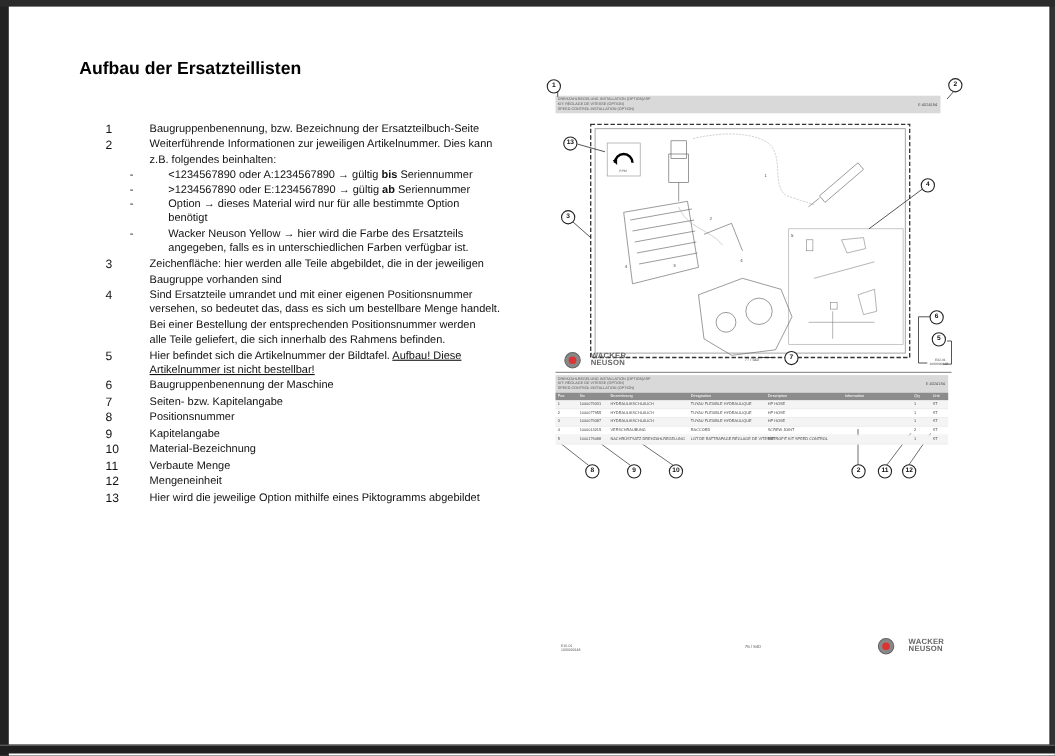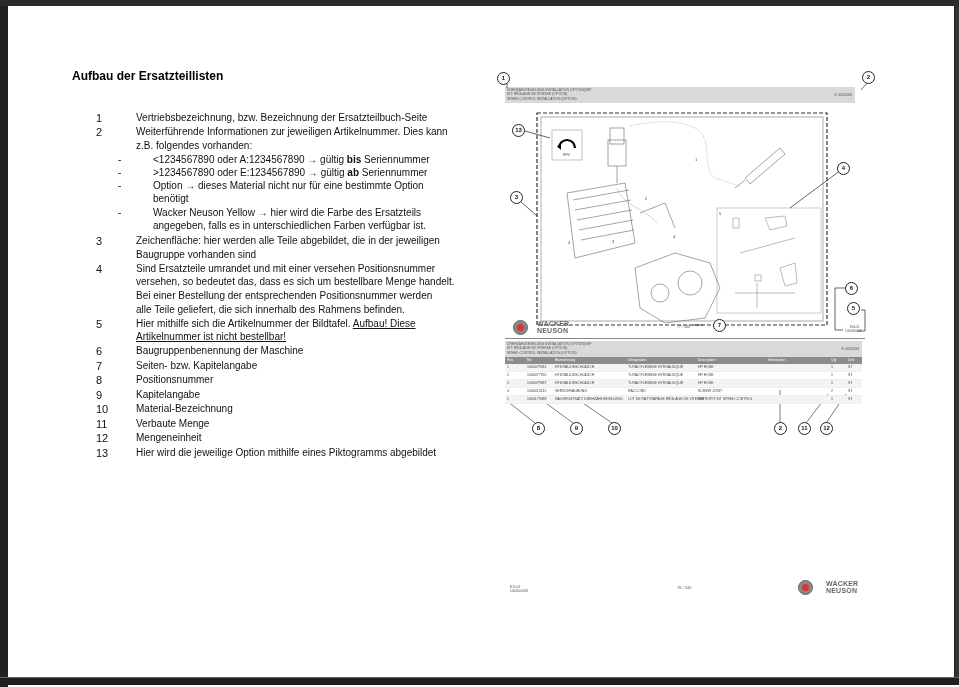--- a/index.html
+++ b/index.html
@@ -3,21 +3,21 @@
 <meta charset="utf-8">
 <style>
   html,body{margin:0;padding:0;}
   body{width:959px;height:687px;background:#222;position:relative;overflow:hidden;font-family:"Liberation Sans",sans-serif;}
   .topbar{position:absolute;left:0;top:0;width:959px;height:6px;background:#2b2b2b;}
   .page{position:absolute;left:8px;top:6px;width:946px;height:671px;background:#fff;}
   .rightedge{position:absolute;left:955px;top:6px;width:4px;height:681px;background:#333;}
   .bottombar{position:absolute;left:0;top:677px;width:959px;height:10px;background:#1f1f1f;border-top:1px solid #666;}
   .bottomline{position:absolute;left:8px;top:685px;width:951px;height:2px;background:#fff;}
 
-  .title{position:absolute;left:72px;top:69px;font-size:12px;font-weight:bold;color:#000;}
+  .title{position:absolute;left:72px;top:54px;font-size:16px;font-weight:bold;color:#000;}
   .list{position:absolute;left:0;top:0;}
   .item{position:absolute;font-size:10px;color:#111;line-height:14.2px;}
   .num{position:absolute;left:96px;width:24px;font-size:11px;}
   .txt{position:absolute;left:136px;width:330px;}
   .dash{position:absolute;left:118px;}
   .sub{position:absolute;left:153px;width:320px;}
   u{text-decoration:underline;}
 
   
   .diag{position:absolute;left:495px;top:68px;width:385px;height:375px;}
@@ -45,42 +45,42 @@
 <div class="rightedge"></div>
 <div class="bottombar"></div>
 <div class="bottomline"></div>
 
 <div class="title">Aufbau der Ersatzteillisten</div>
 
 <div class="list">
 
   <div class="item" style="top:111px;left:0;">
     <span class="num">1</span>
-    <span class="txt">Vertriebsbezeichnung, bzw. Bezeichnung der Ersatzteilbuch-Seite</span>
+    <span class="txt">Baugruppenbenennung, bzw. Bezeichnung der Ersatzteilbuch-Seite</span>
   </div>
 
   <div class="item" style="top:125px;left:0;">
     <span class="num">2</span>
     <span class="txt">Weiterführende Informationen zur jeweiligen Artikelnummer. Dies kann</span>
   </div>
   <div class="item" style="top:139px;left:0;">
-    <span class="txt">z.B. folgendes vorhanden:</span>
+    <span class="txt">z.B. folgendes beinhalten:</span>
   </div>
 
   <div class="item" style="top:153px;">
     <span class="dash">-</span>
     <span class="sub"><span>&lt;1234567890 oder A:1234567890 → gültig </span><b>bis</b><span> Seriennummer</span></span>
   </div>
   <div class="item" style="top:166px;">
     <span class="dash">-</span>
     <span class="sub"><span>&gt;1234567890 oder E:1234567890 → gültig </span><b>ab</b><span> Seriennummer</span></span>
   </div>
   <div class="item" style="top:179px;">
     <span class="dash">-</span>
-    <span class="sub">Option → dieses Material nicht nur für eine bestimmte Option</span>
+    <span class="sub">Option → dieses Material wird nur für alle bestimmte Option</span>
   </div>
   <div class="item" style="top:192px;">
     <span class="sub">benötigt</span>
   </div>
   <div class="item" style="top:206px;">
     <span class="dash">-</span>
     <span class="sub">Wacker Neuson Yellow → hier wird die Farbe des Ersatzteils</span>
   </div>
   <div class="item" style="top:219px;">
     <span class="sub">angegeben, falls es in unterschiedlichen Farben verfügbar ist.</span>
@@ -89,35 +89,35 @@
   <div class="item" style="top:234px;">
     <span class="num">3</span>
     <span class="txt">Zeichenfläche: hier werden alle Teile abgebildet, die in der jeweiligen</span>
   </div>
   <div class="item" style="top:248px;">
     <span class="txt">Baugruppe vorhanden sind</span>
   </div>
 
   <div class="item" style="top:262px;">
     <span class="num">4</span>
-    <span class="txt">Sind Ersatzteile umrandet und mit einer versehen Positionsnummer</span>
+    <span class="txt">Sind Ersatzteile umrandet und mit einer eigenen Positionsnummer</span>
   </div>
   <div class="item" style="top:275px;">
     <span class="txt">versehen, so bedeutet das, dass es sich um bestellbare Menge handelt.</span>
   </div>
   <div class="item" style="top:289px;">
     <span class="txt">Bei einer Bestellung der entsprechenden Positionsnummer werden</span>
   </div>
   <div class="item" style="top:303px;">
     <span class="txt">alle Teile geliefert, die sich innerhalb des Rahmens befinden.</span>
   </div>
 
   <div class="item" style="top:317px;">
     <span class="num">5</span>
-    <span class="txt"><span>Hier mithilfe sich die Artikelnummer der Bildtafel. </span><u>Aufbau! Diese</u></span>
+    <span class="txt"><span>Hier befindet sich die Artikelnummer der Bildtafel. </span><u>Aufbau! Diese</u></span>
   </div>
   <div class="item" style="top:330px;">
     <span class="txt"><u>Artikelnummer ist nicht bestellbar!</u></span>
   </div>
 
   <div class="item" style="top:344px;">
     <span class="num">6</span>
     <span class="txt">Baugruppenbenennung der Maschine</span>
   </div>
   <div class="item" style="top:359px;">

